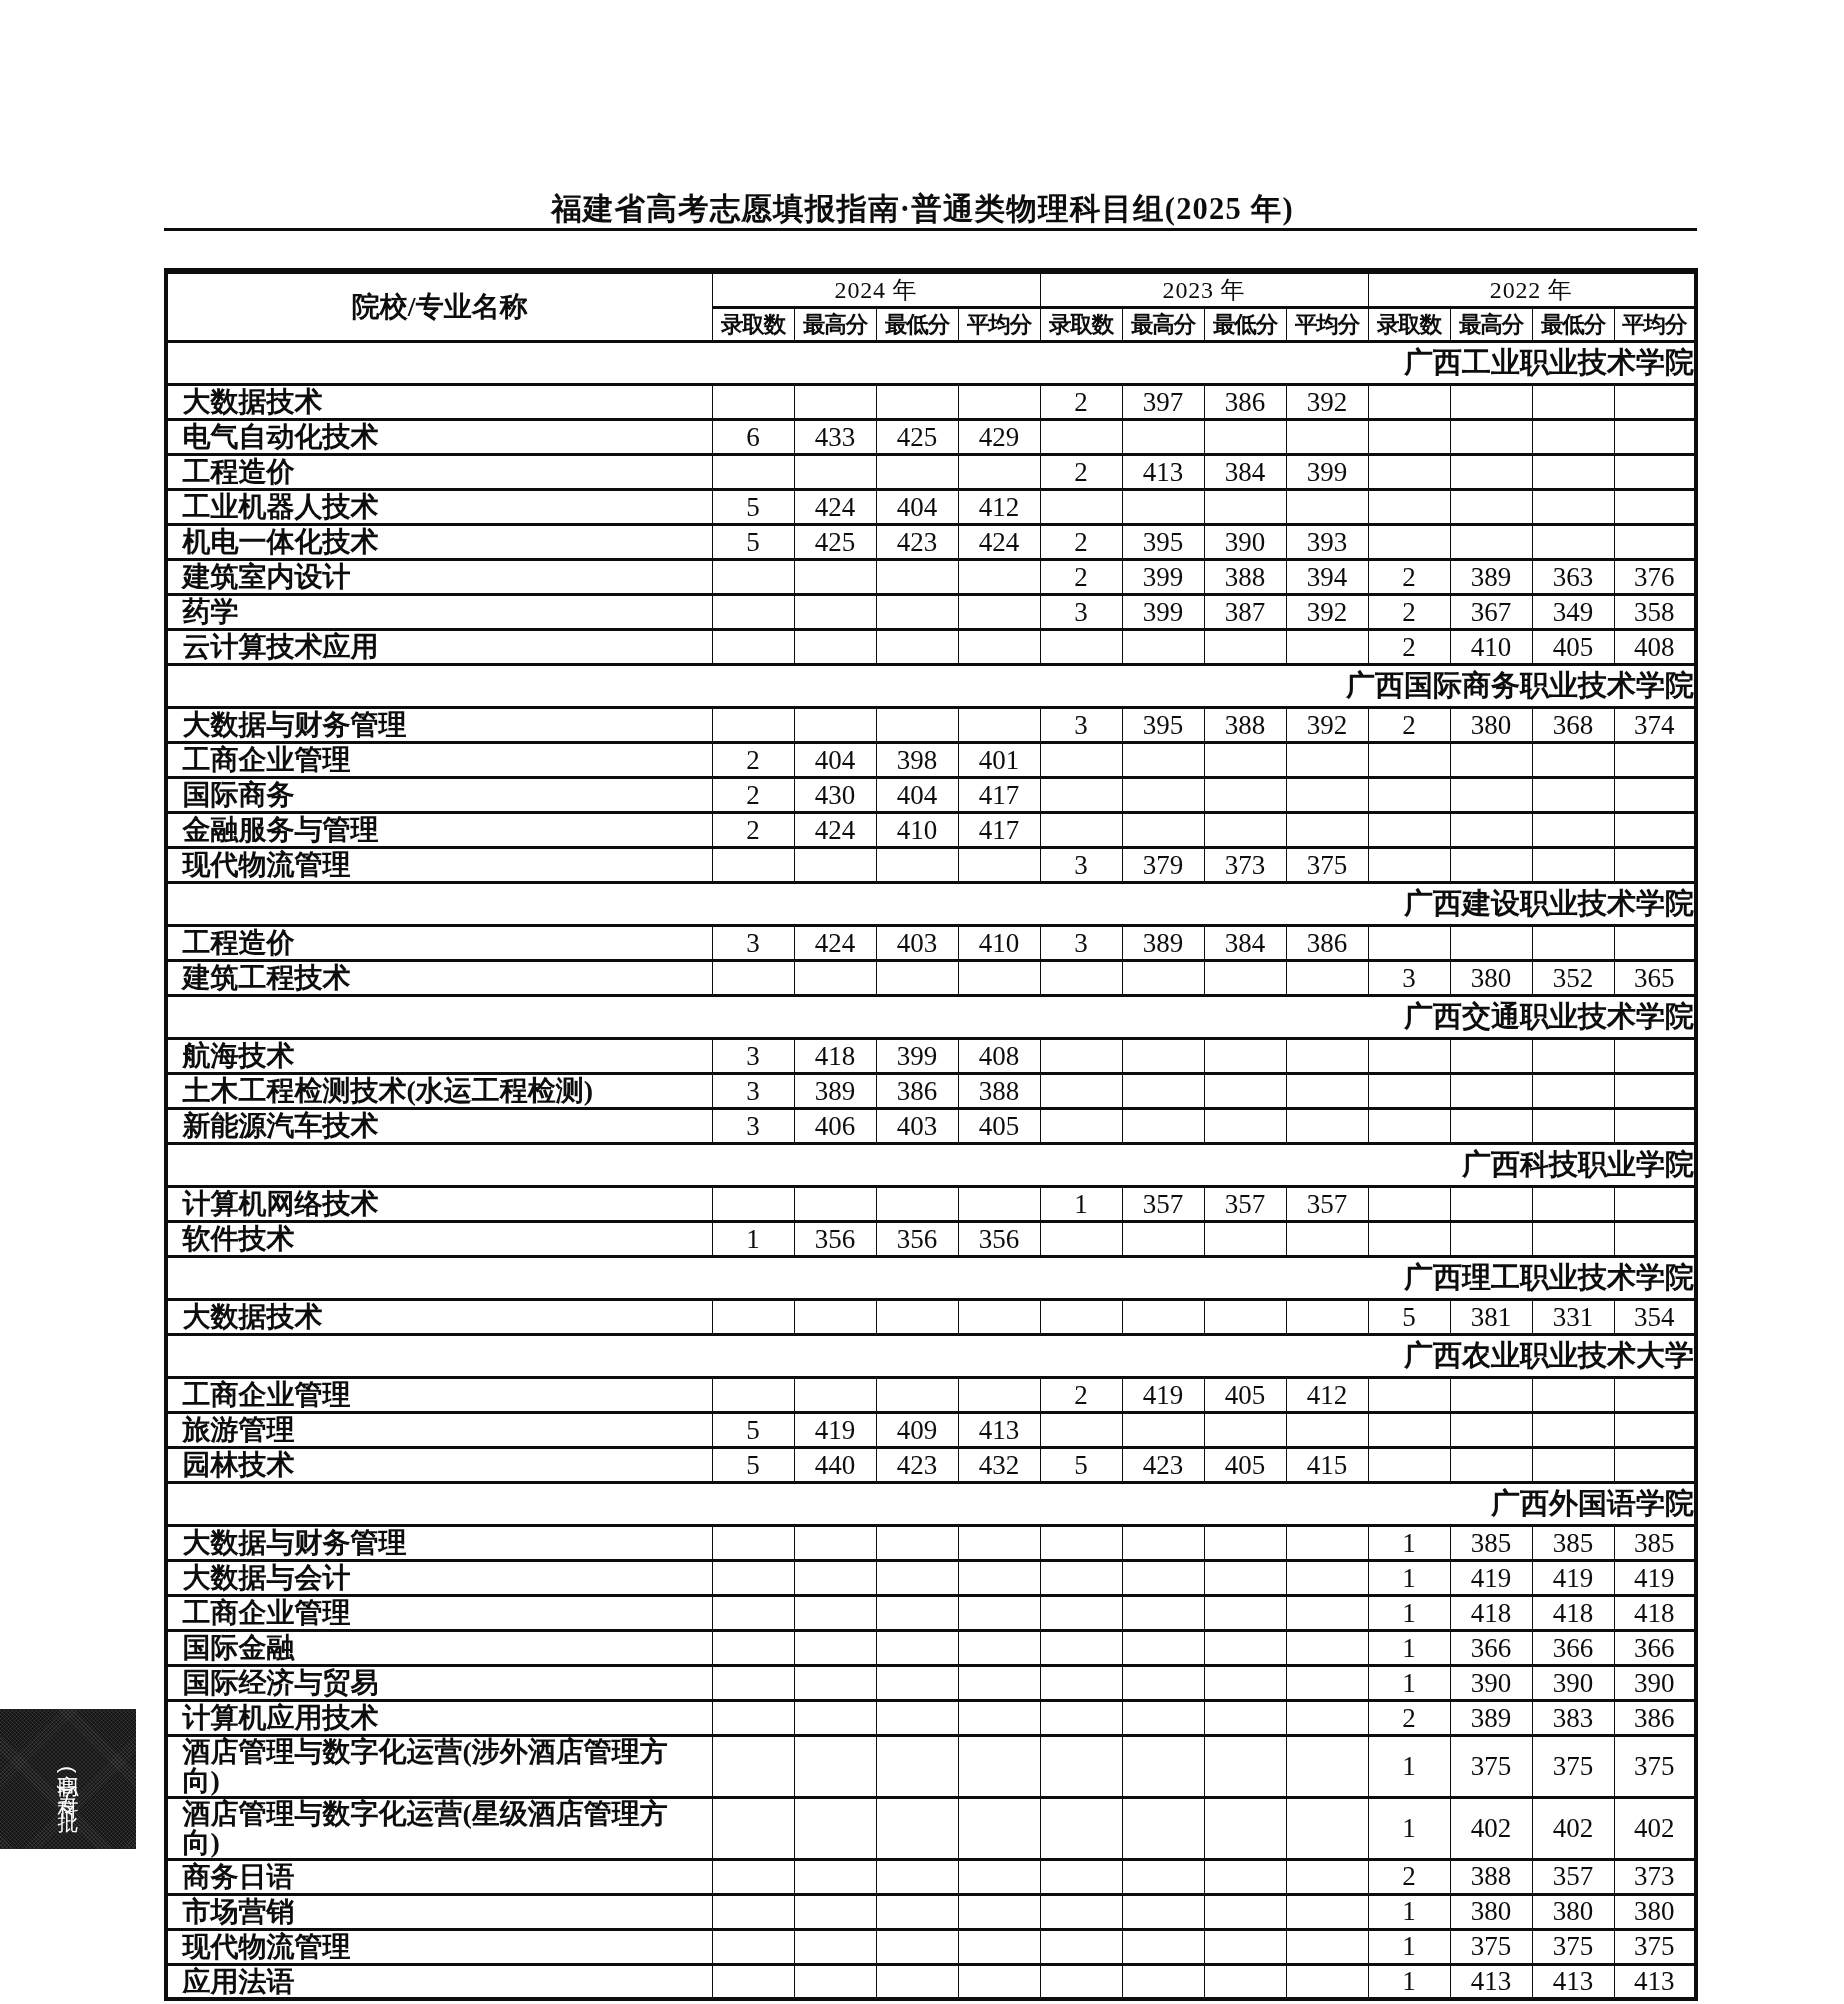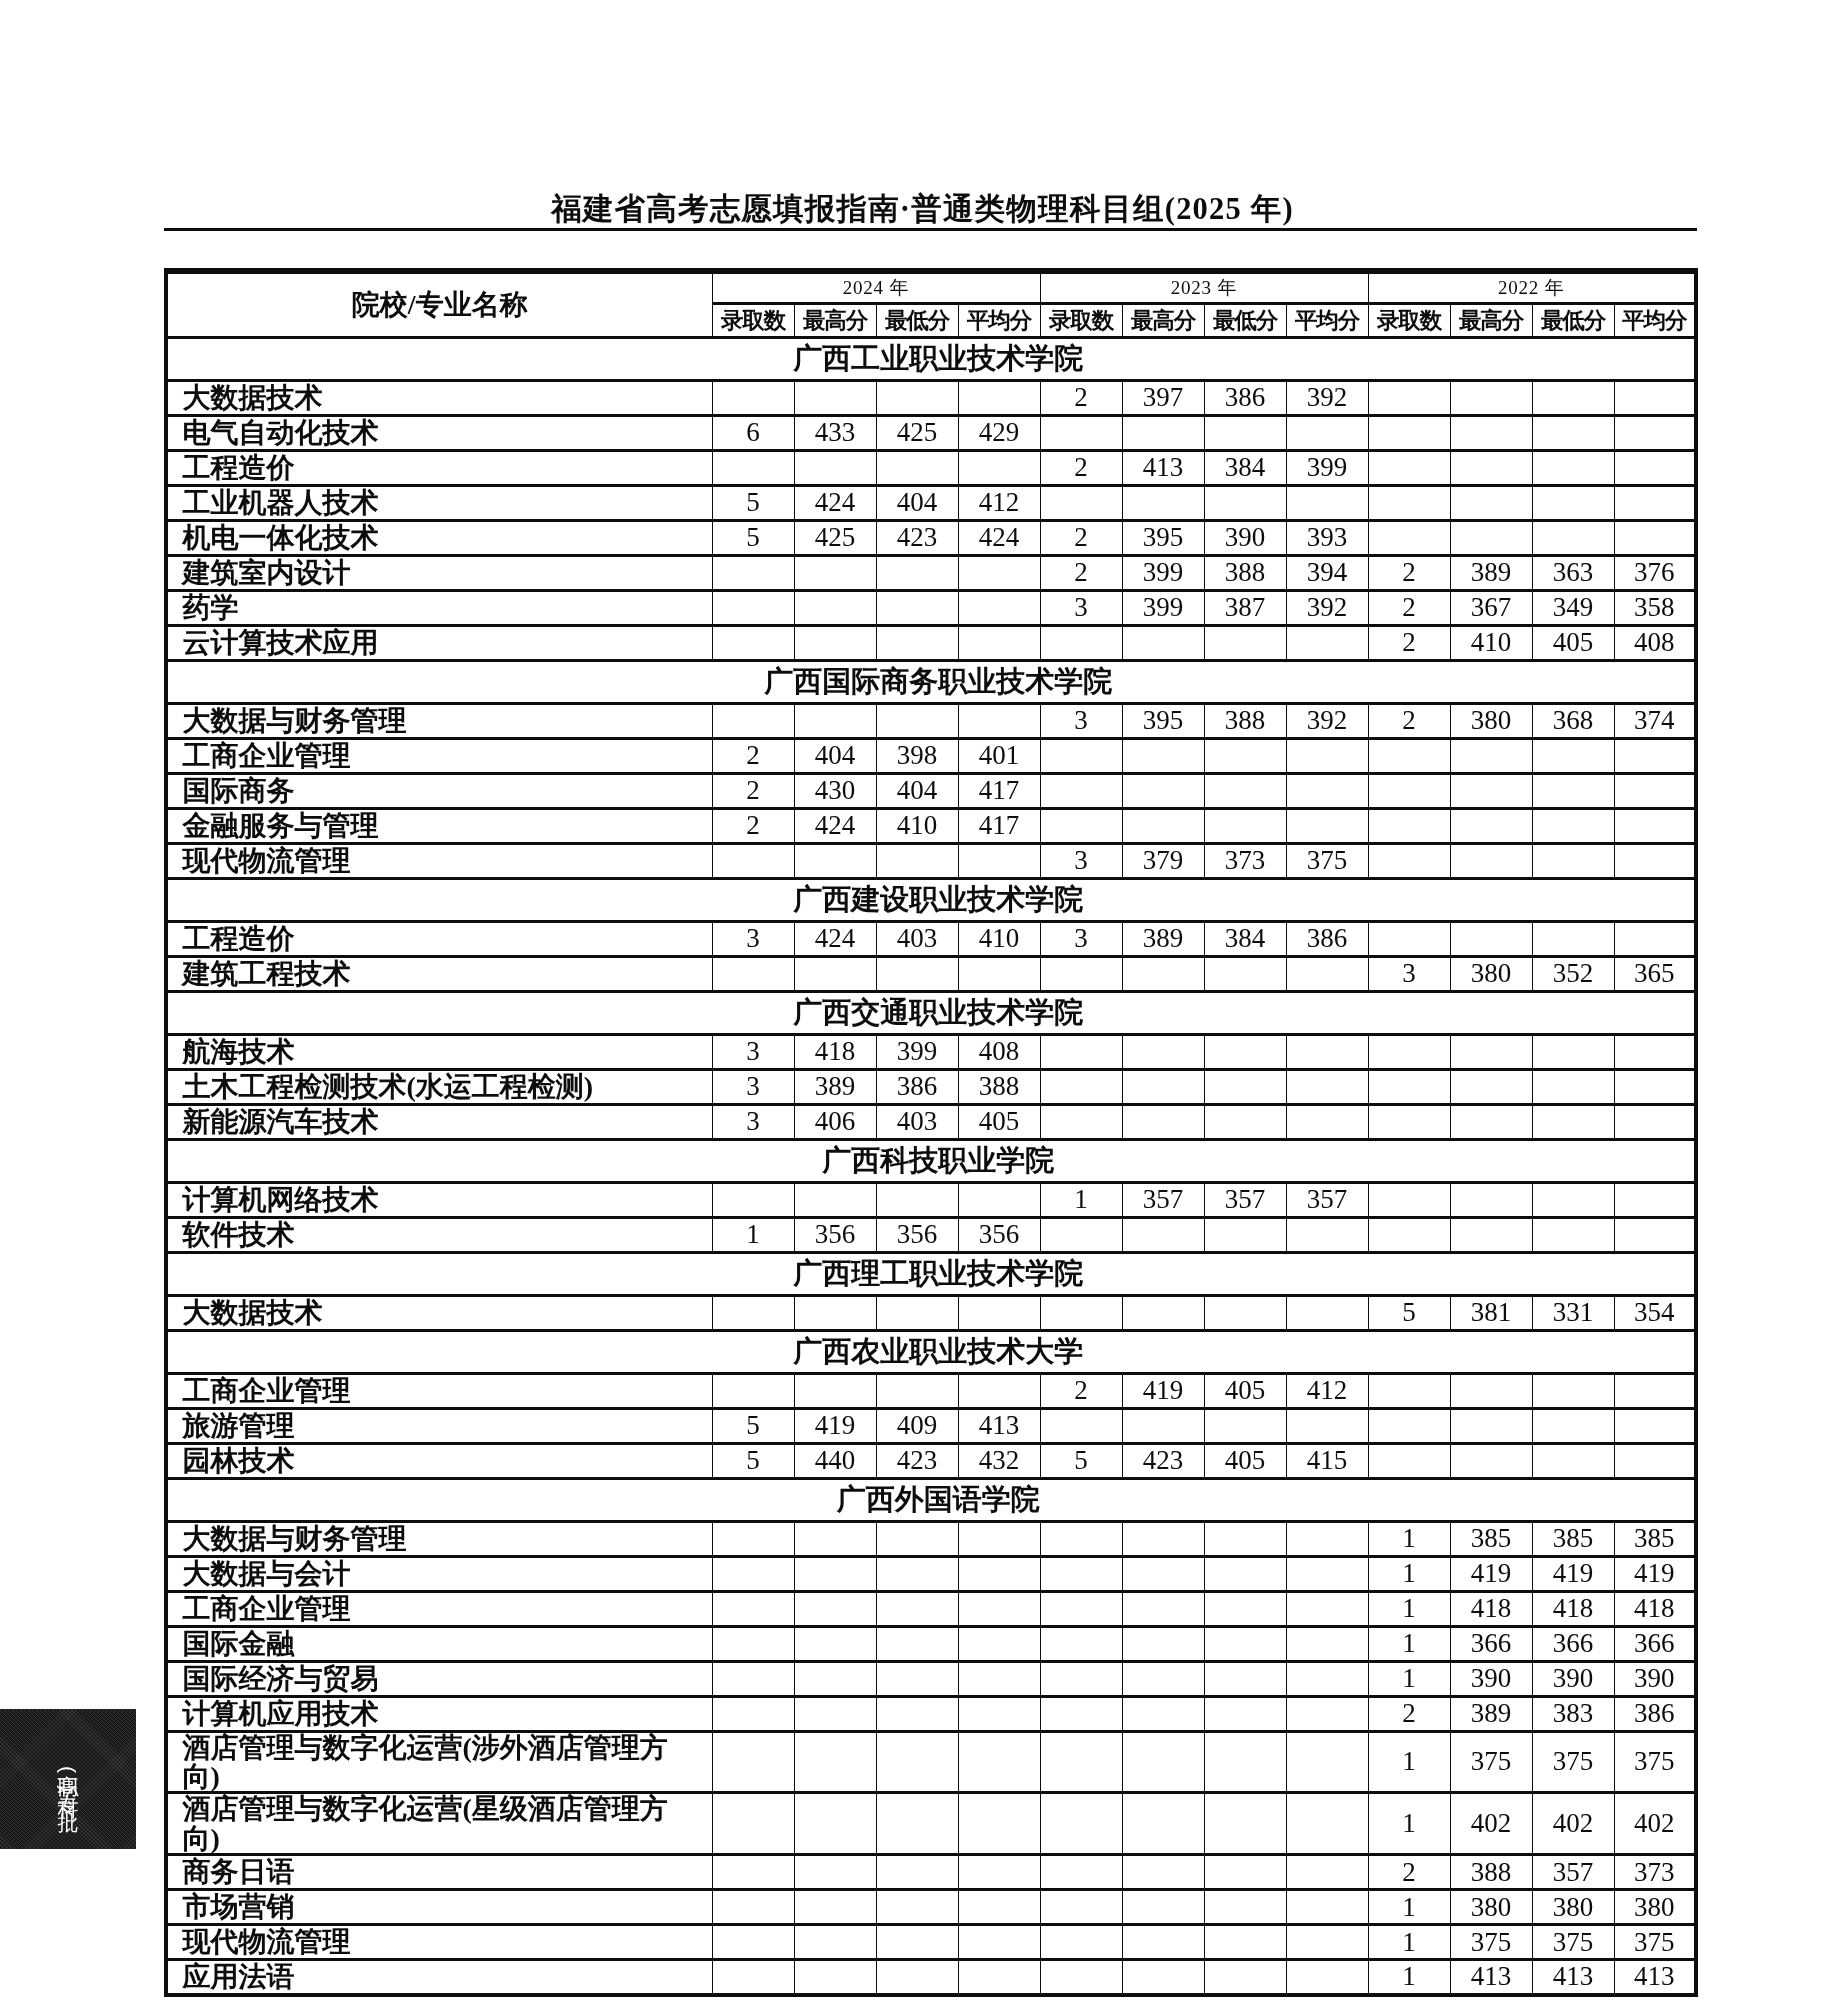--- a/index.html
+++ b/index.html
@@ -24,28 +24,28 @@
   }
   col.c-name{width:546px;}
   col.c-num{width:82px;}
   th,td{
     border:1.6px solid #0d0d0d;border-top-width:3.6px;border-bottom-width:3.6px;
     padding:0;overflow:hidden;
   }
   tr.year-row{height:32px;}
   tr.sub-row{height:32px;}
   th.name-h{font-size:28px;font-weight:bold;text-align:center;}
-  th.year-h{font-size:19px;font-weight:normal;text-align:center;letter-spacing:0.8px;}
+  th.year-h{font-size:24px;font-weight:normal;text-align:center;letter-spacing:0.8px;}
   th.sub-h{
     font-size:22.5px;font-weight:bold;text-align:center;letter-spacing:-1.2px;
     font-family:"Liberation Sans","DejaVu Sans",sans-serif;
   }
   tr.section{height:33px;}
   tr.section td{
-    font-size:29px;font-weight:bold;text-align:center;padding-left:14.4px;
+    font-size:29px;font-weight:bold;text-align:right;padding-left:14.4px;
     font-family:"Liberation Sans","DejaVu Sans",sans-serif;
     white-space:nowrap;
   }
   tr.major{height:35px;}
   tr.major.tall{height:60px;}
   td.mname{
     font-size:28px;text-align:left;padding-left:14.4px;padding-right:8px;
     line-height:1.05;
     font-weight:bold;
   }

